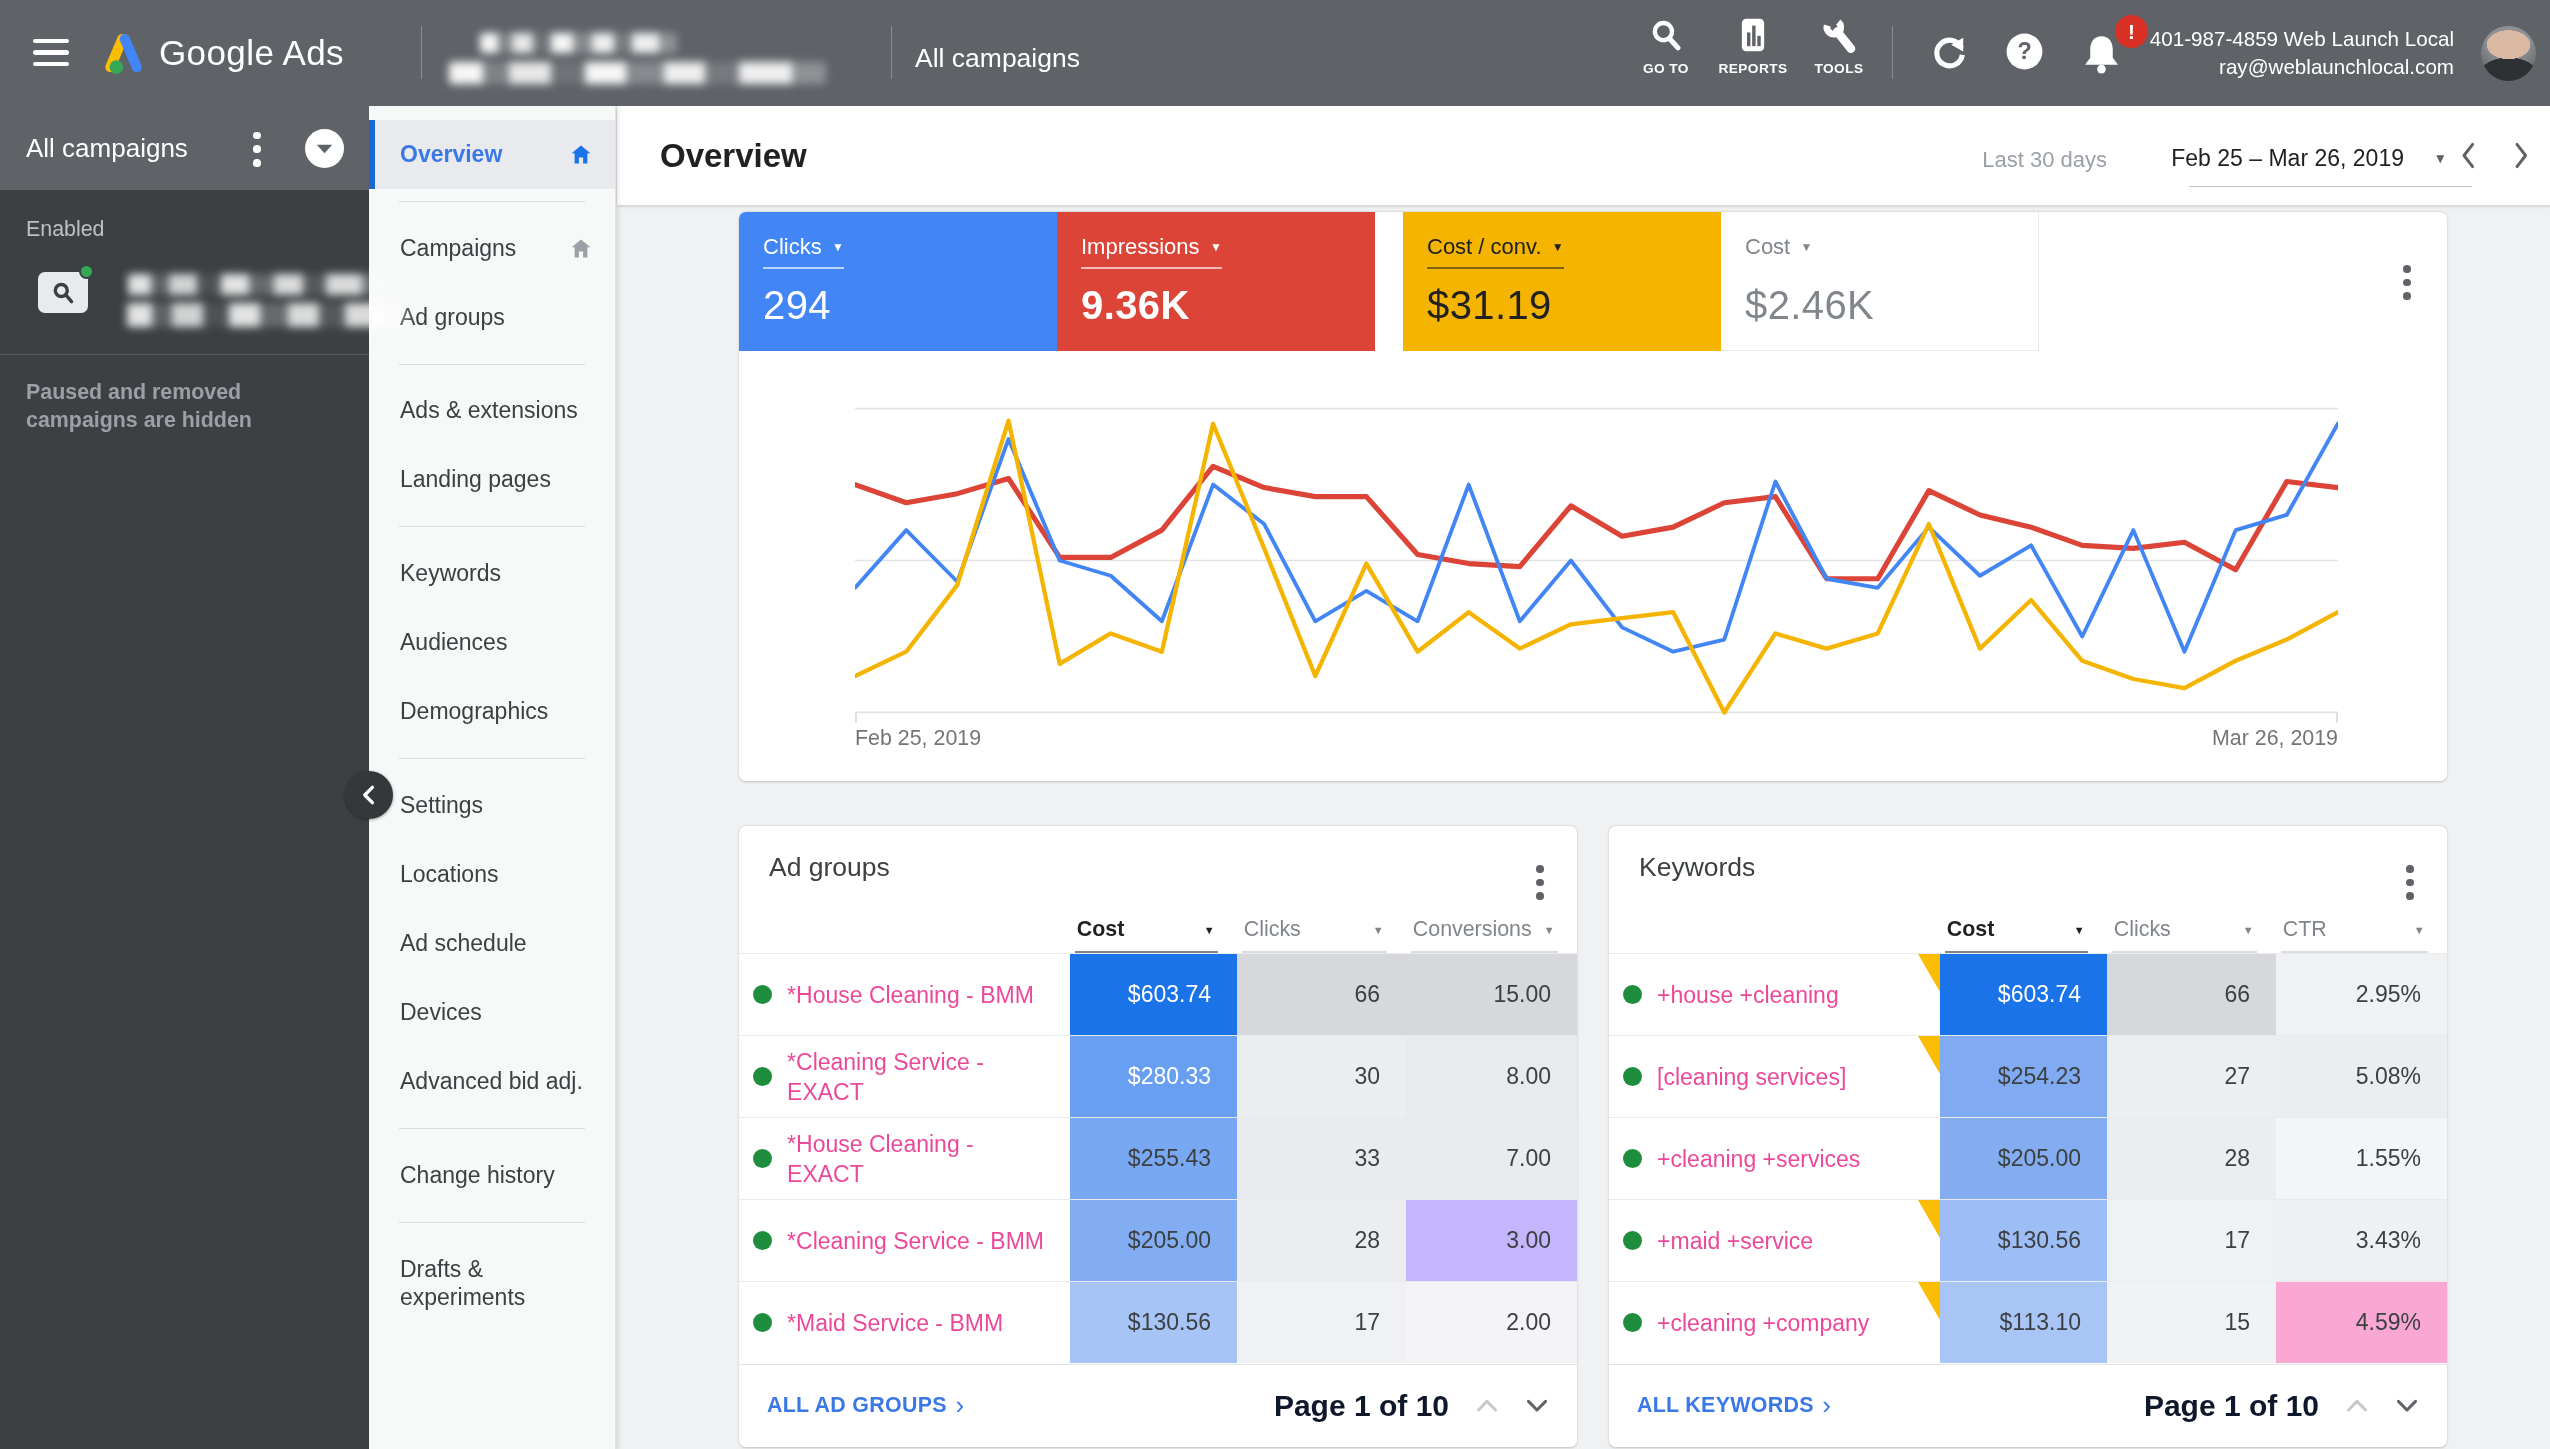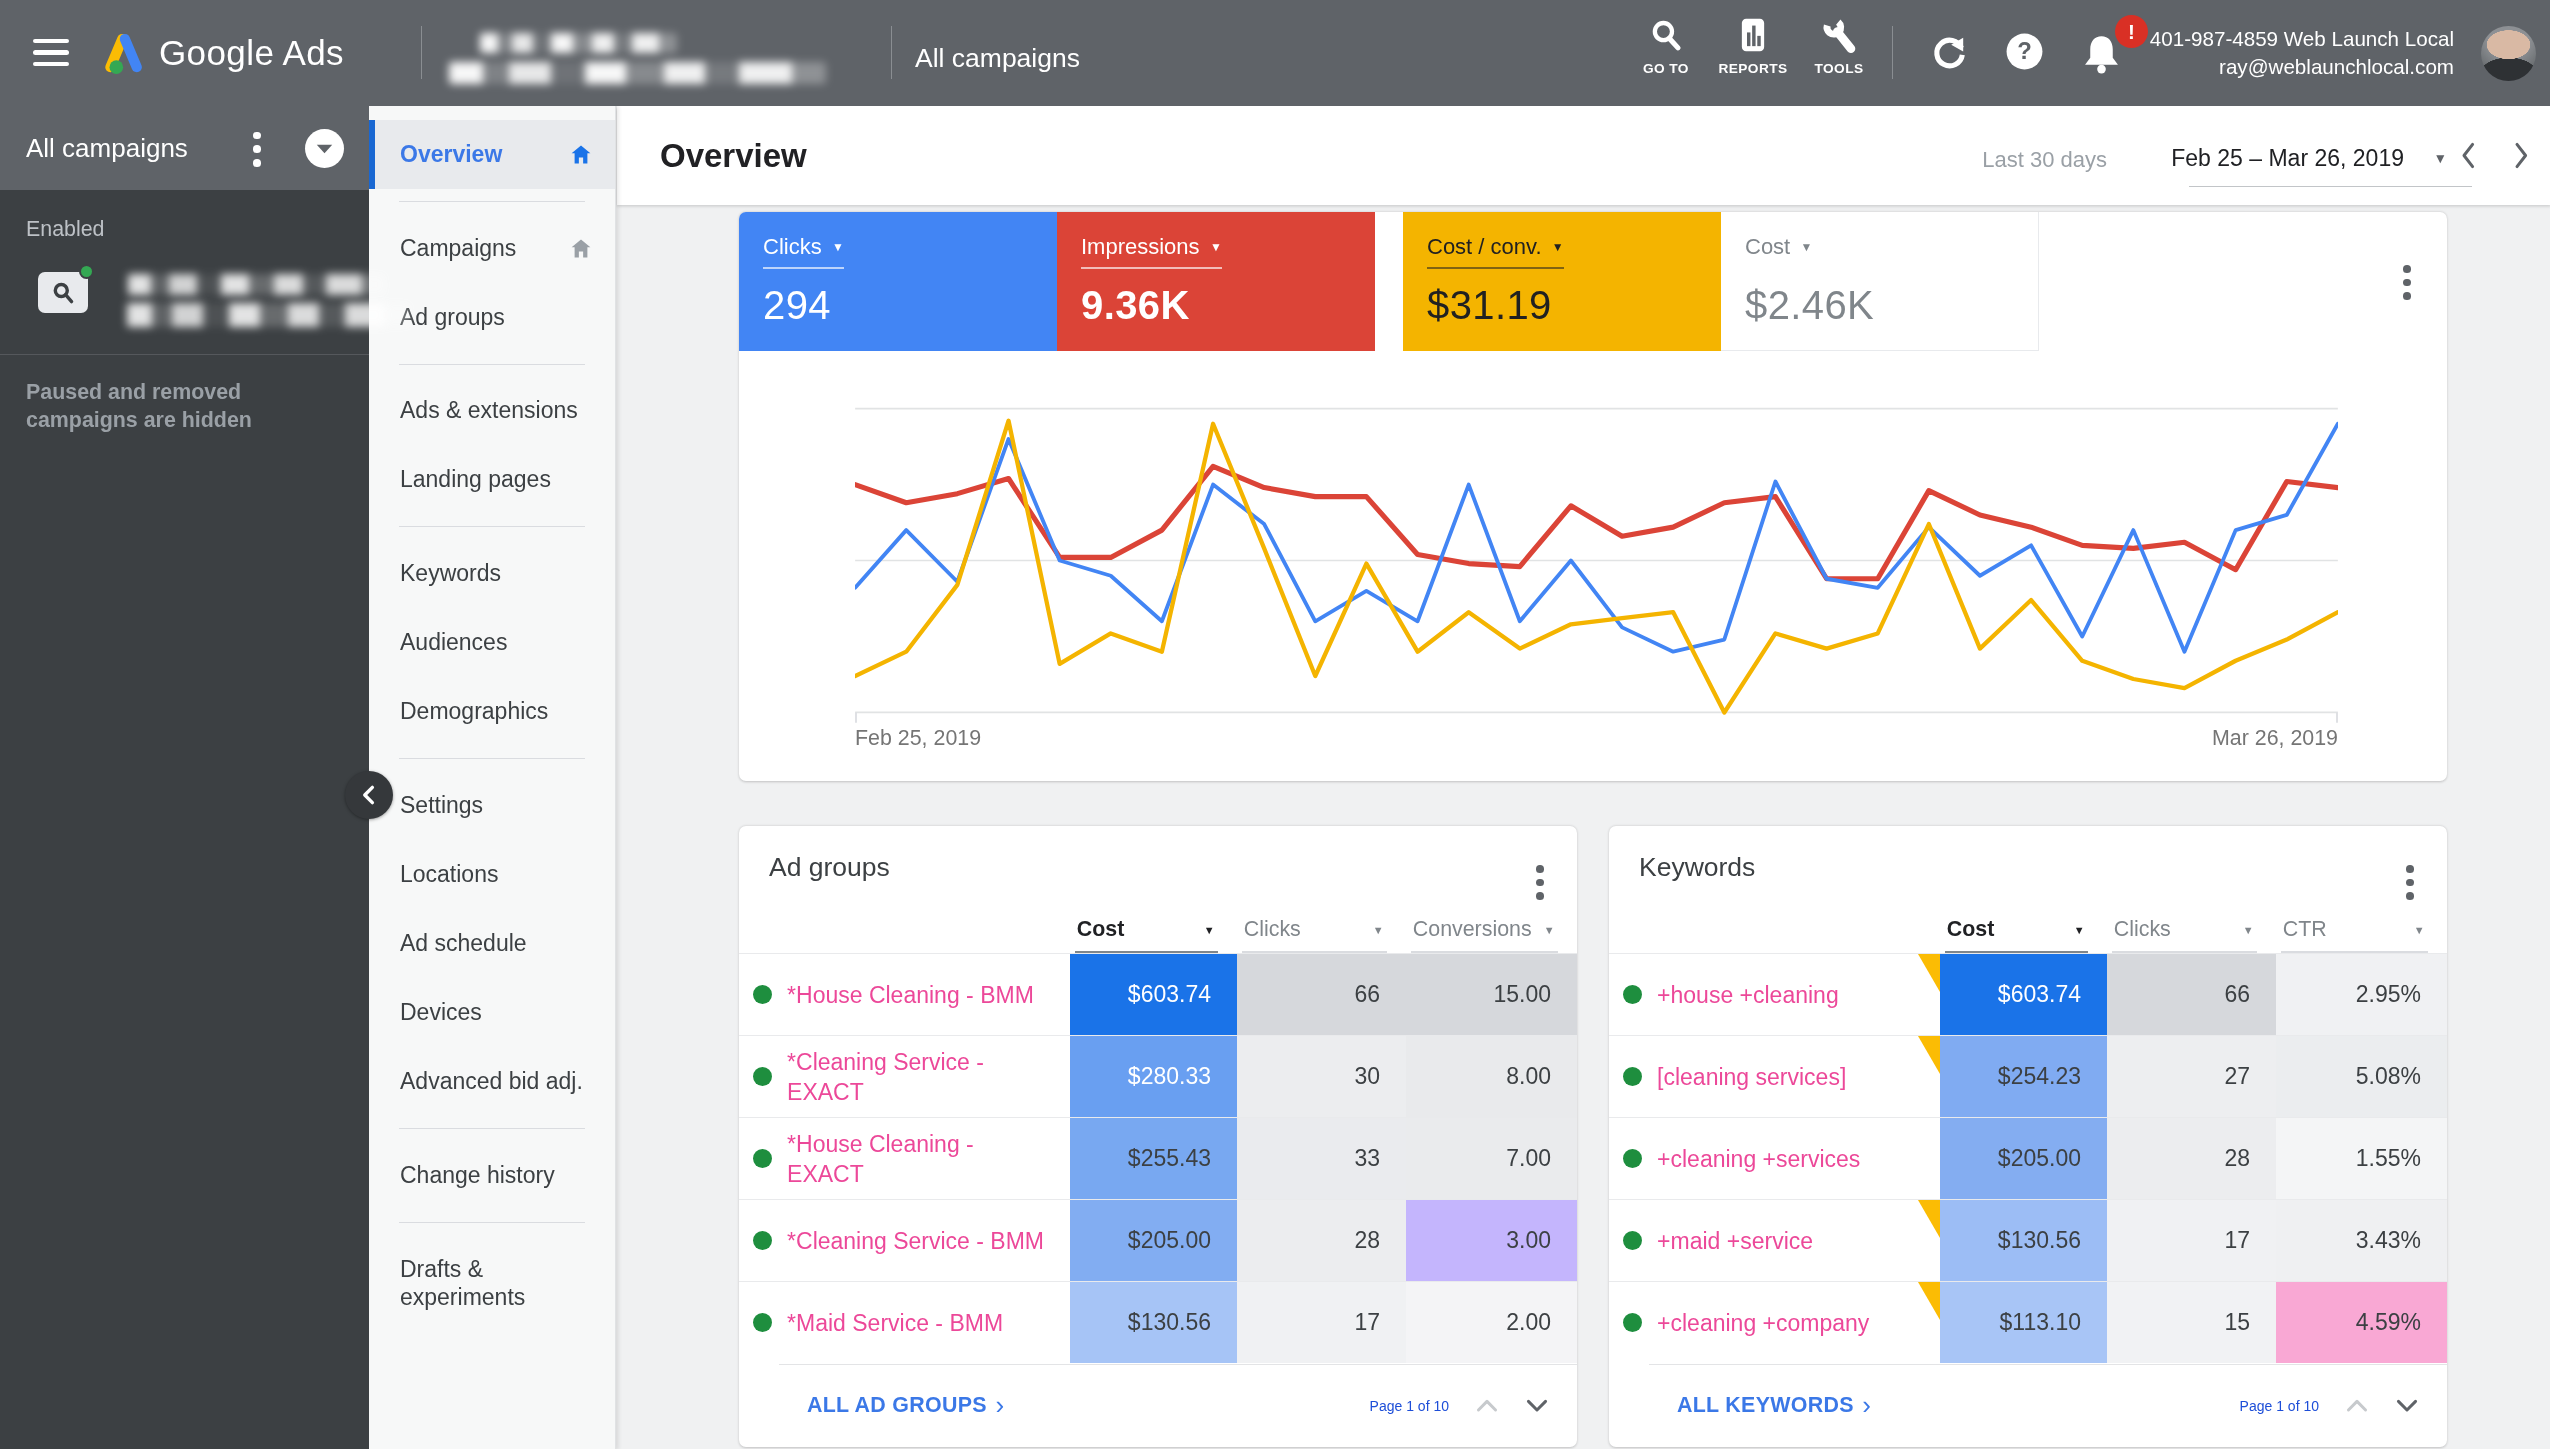--- a/index.html
+++ b/index.html
@@ -89,25 +89,25 @@
   .hwrap { display:flex; justify-content:space-between; align-items:center; margin:0 19px 0 5.1px; padding:0 3.4px 8.6px 1.7px; border-bottom:2.6px solid #DADCE0; font-size:21.4px; color:#80868B; cursor:pointer; }
   .hwrap .hcaret { font-size:11px; }
   .hwrap.sorted { border-bottom-color:#80868B; color:#202124; font-weight:bold; }
   .t-rows { position:absolute; left:0; top:127px; right:0; }
   .t-row { display:grid; grid-template-columns:331px 167px 169px 171px; height:82px; border-top:0.9px solid #E9EAEC; }
   .cell-name { display:flex; align-items:center; padding-left:13.7px; }
   .dot { width:19px; height:19px; border-radius:50%; margin-right:15.4px; flex:none; }
   .cell-name .nm { font-size:23px; line-height:30px; color:#ec4899; white-space:pre-line; cursor:pointer; }
   .cell-num { position:relative; display:flex; align-items:center; justify-content:flex-end; padding-right:26px; font-size:23px; color:#3C4043; }
   .flag { position:absolute; right:100%; top:0; width:22px; height:38px; background:#FBBC04; clip-path:polygon(0 0, 100% 0, 100% 100%); }
-  .t-foot { position:absolute; left:0; right:0; top:538px; height:82px; border-top:0.9px solid #E3E4E6; display:flex; align-items:center; padding:0 28px;margin-left:40px; }
+  .t-foot { position:absolute; left:0; right:0; top:538px; height:82px; border-top:0.9px solid #E3E4E6; display:flex; align-items:center; padding:0 28px; }
   .t-link { display:flex; align-items:center; gap:8.6px; font-size:21.4px; font-weight:bold; letter-spacing:0.3px; color:#3B78E7; cursor:pointer; }
   .t-link .arrow { font-size:26px; font-weight:normal; }
   .t-pager { margin-left:auto; display:flex; align-items:center; gap:26px; }
-  .t-page { font-size:14px; color:#1d4ed8; }
+  .t-page { font-size:30px; color:#0f172a;font-weight:bold; }
   svg { display:block; }
 </style>
 </head>
 <body>
 
 <div id="root">
 
   <header class="topbar">
     <div class="hamburger">
         <i></i>

